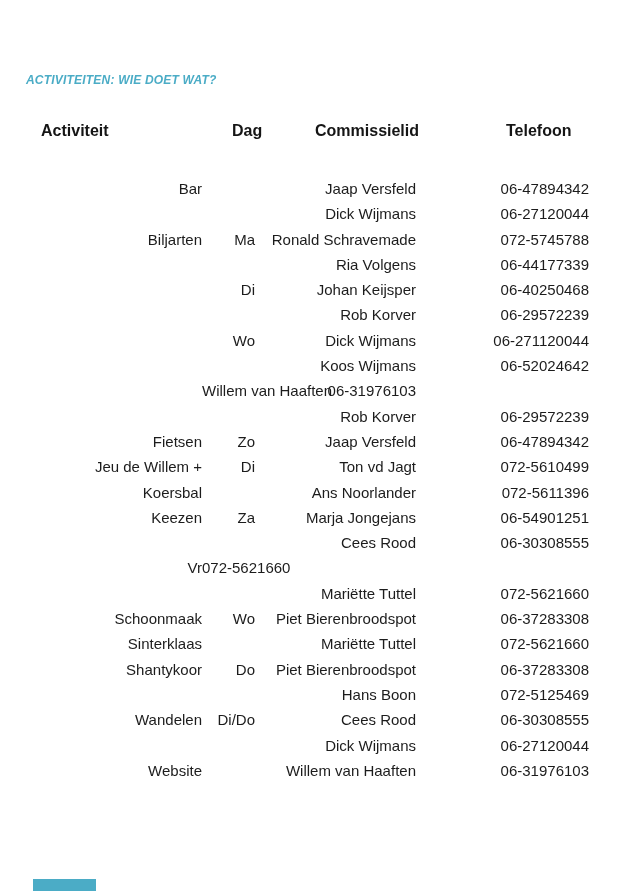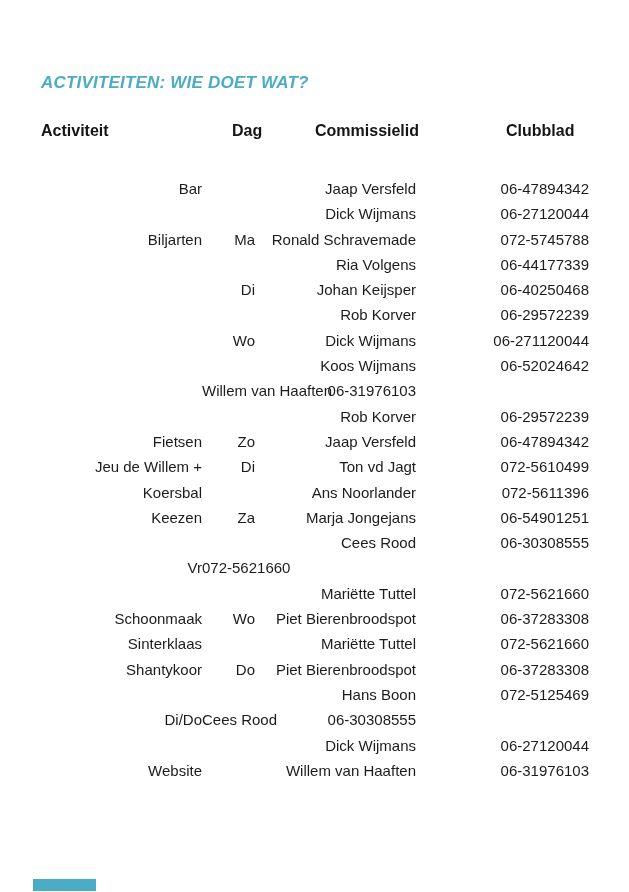--- a/index.html
+++ b/index.html
@@ -9,22 +9,22 @@
     width: 629px; height: 892px;
     position: relative;
     font-family: "Liberation Sans", "DejaVu Sans", sans-serif;
     color: var(--ink);
     overflow: hidden;
   }
   .page { position: absolute; inset: 0; background: #ffffff; }
 
   .doc-title {
     position: absolute;
-    left: 41px; top: 73px;
-    font-size: 17px;
+    left: 26px; top: 73px;
+    font-size: 12px;
     font-weight: bold;
     font-style: italic;
     letter-spacing: 0.2px;
     color: var(--accent);
     white-space: nowrap;
   }
 
   .grid-row {
     display: grid;
     grid-template-columns: 161px 53px 161px 1fr;
@@ -67,21 +67,21 @@
 <body>
 
 <div class="page">
 
   <div class="doc-title">ACTIVITEITEN: WIE DOET WAT?</div>
 
   <div class="table-header grid-row">
     <span>Activiteit</span>
     <span>Dag</span>
     <span>Commissielid</span>
-    <span>Clubblad</span>
+    <span>Telefoon</span>
   </div>
 
   <div class="table-rows">
       <div class="grid-row">
         <span class="cell">Bar</span>
         <span class="cell"></span>
         <span class="cell">Jaap Versfeld</span>
         <span class="cell">06-47894342</span>
       </div>
       <div class="grid-row">
@@ -195,20 +195,21 @@
         <span class="cell">Piet Bierenbroodspot</span>
         <span class="cell">06-37283308</span>
       </div>
       <div class="grid-row">
         <span class="cell"></span>
         <span class="cell"></span>
         <span class="cell">Hans Boon</span>
         <span class="cell">072-5125469</span>
       </div>
       <div class="grid-row">
+        <span class="cell">Wandelen</span>
         <span class="cell">Di/Do</span>
         <span class="cell">Cees Rood</span>
         <span class="cell">06-30308555</span>
       </div>
       <div class="grid-row">
         <span class="cell"></span>
         <span class="cell"></span>
         <span class="cell">Dick Wijmans</span>
         <span class="cell">06-27120044</span>
       </div>

